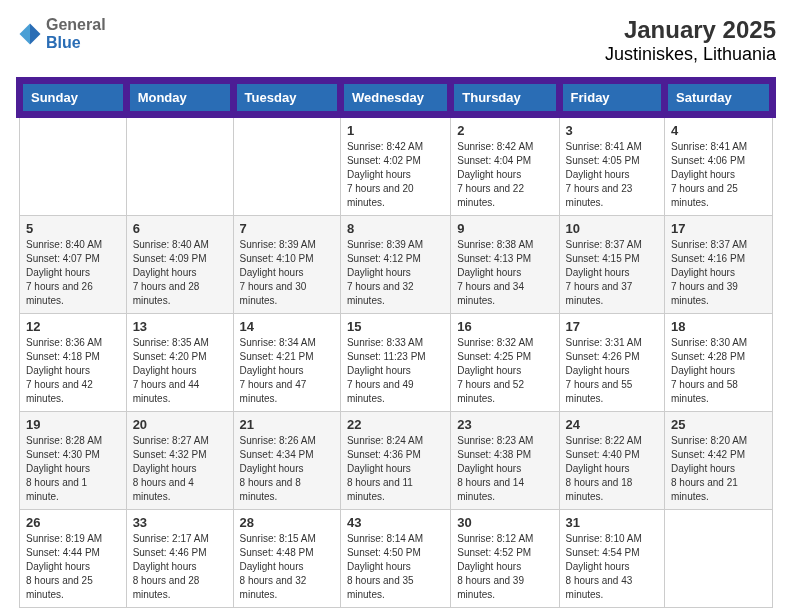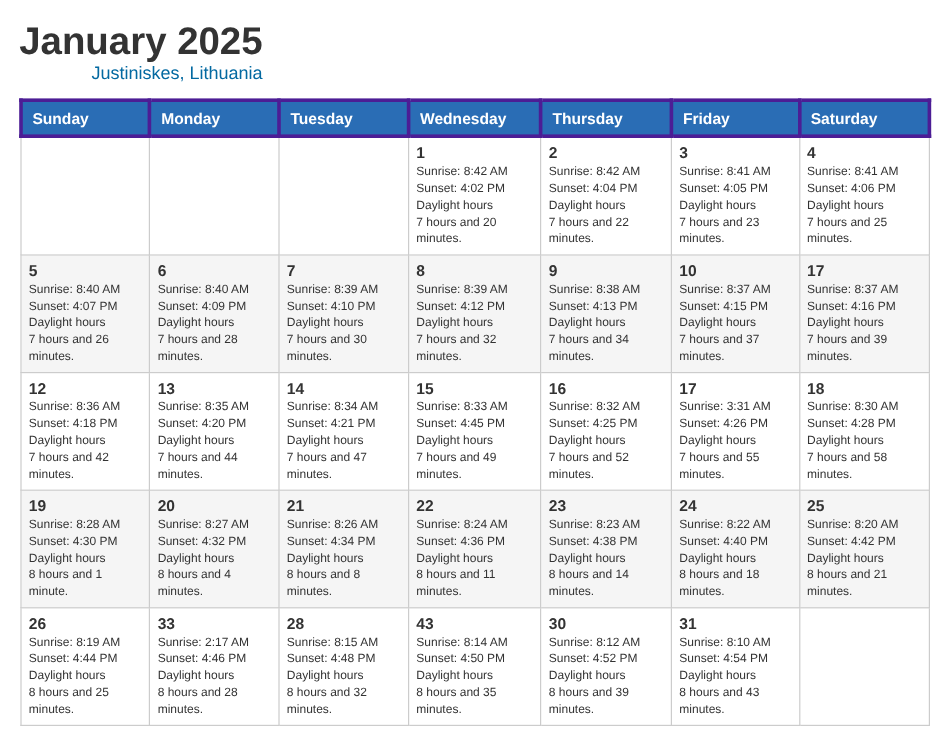--- a/index.html
+++ b/index.html
@@ -22,40 +22,40 @@
     }
     .logo-icon {
       width: 28px;
       height: 28px;
       margin-right: 2px;
     }
     .title-block {
       text-align: right;
     }
     .month-year {
-      font-size: 32px;
+      font-size: 24px;
       font-weight: bold;
       color: #333;
     }
     .location {
-      font-size: 15px;
-      color: #0369a1;
+      font-size: 18px;
+      color: #000000;
     }
     .calendar {
       width: 100%;
       border-collapse: collapse;
     }
     .calendar th {
       background: #2a6db5;
       color: #fff;
       text-align: left;
       padding: 6px 8px;
       font-size: 13px;
       font-weight: bold;
-      border: 3px solid #4c1d95;
+      border: 7px solid #4c1d95;
       margin-top: 47px;
     }
     .calendar td {
       vertical-align: top;
       padding: 5px 6px;
       border: 1px solid #ccc;
       width: 113px;
       min-height: 80px;
       font-size: 11px;
       color: #333;
@@ -76,20 +76,30 @@
       color: #333;
     }
     .empty-cell {
       background: #fafafa;
     }
   </style>
 </head>
 <body>
 
 <div class="header">
+  <div class="logo">
+    <svg class="logo-icon" viewBox="0 0 40 40" xmlns="http://www.w3.org/2000/svg">
+      <polygon points="20,5 35,20 20,35" fill="#2a6db5"></polygon>
+      <polygon points="20,5 5,20 20,35" fill="#4a9fd5"></polygon>
+    </svg>
+    <div>
+      <span style="font-size:16px;font-weight:bold;color:#666;">General</span><br>
+      <span style="font-size:16px;font-weight:bold;color:#2a6db5;">Blue</span>
+    </div>
+  </div>
   <div class="title-block">
     <div class="month-year">January 2025</div>
     <div class="location">Justiniskes, Lithuania</div>
   </div>
 </div>
 
 <table class="calendar">
   <thead>
     <tr>
     <th>Sunday</th>
@@ -233,21 +243,21 @@
           <span>Sunrise: 8:34 AM</span><br>
           <span>Sunset: 4:21 PM</span><br>
           <span>Daylight hours</span><br>
           <span>7 hours and 47 minutes.</span>
         </div>
       </td>
         <td>
         <span class="day-num">15</span>
         <div class="day-info">
           <span>Sunrise: 8:33 AM</span><br>
-          <span>Sunset: 4:45 PM</span><br>
+          <span>Sunset: 11:23 PM</span><br>
           <span>Daylight hours</span><br>
           <span>7 hours and 49 minutes.</span>
         </div>
       </td>
         <td>
         <span class="day-num">16</span>
         <div class="day-info">
           <span>Sunrise: 8:32 AM</span><br>
           <span>Sunset: 4:25 PM</span><br>
           <span>Daylight hours</span><br>

